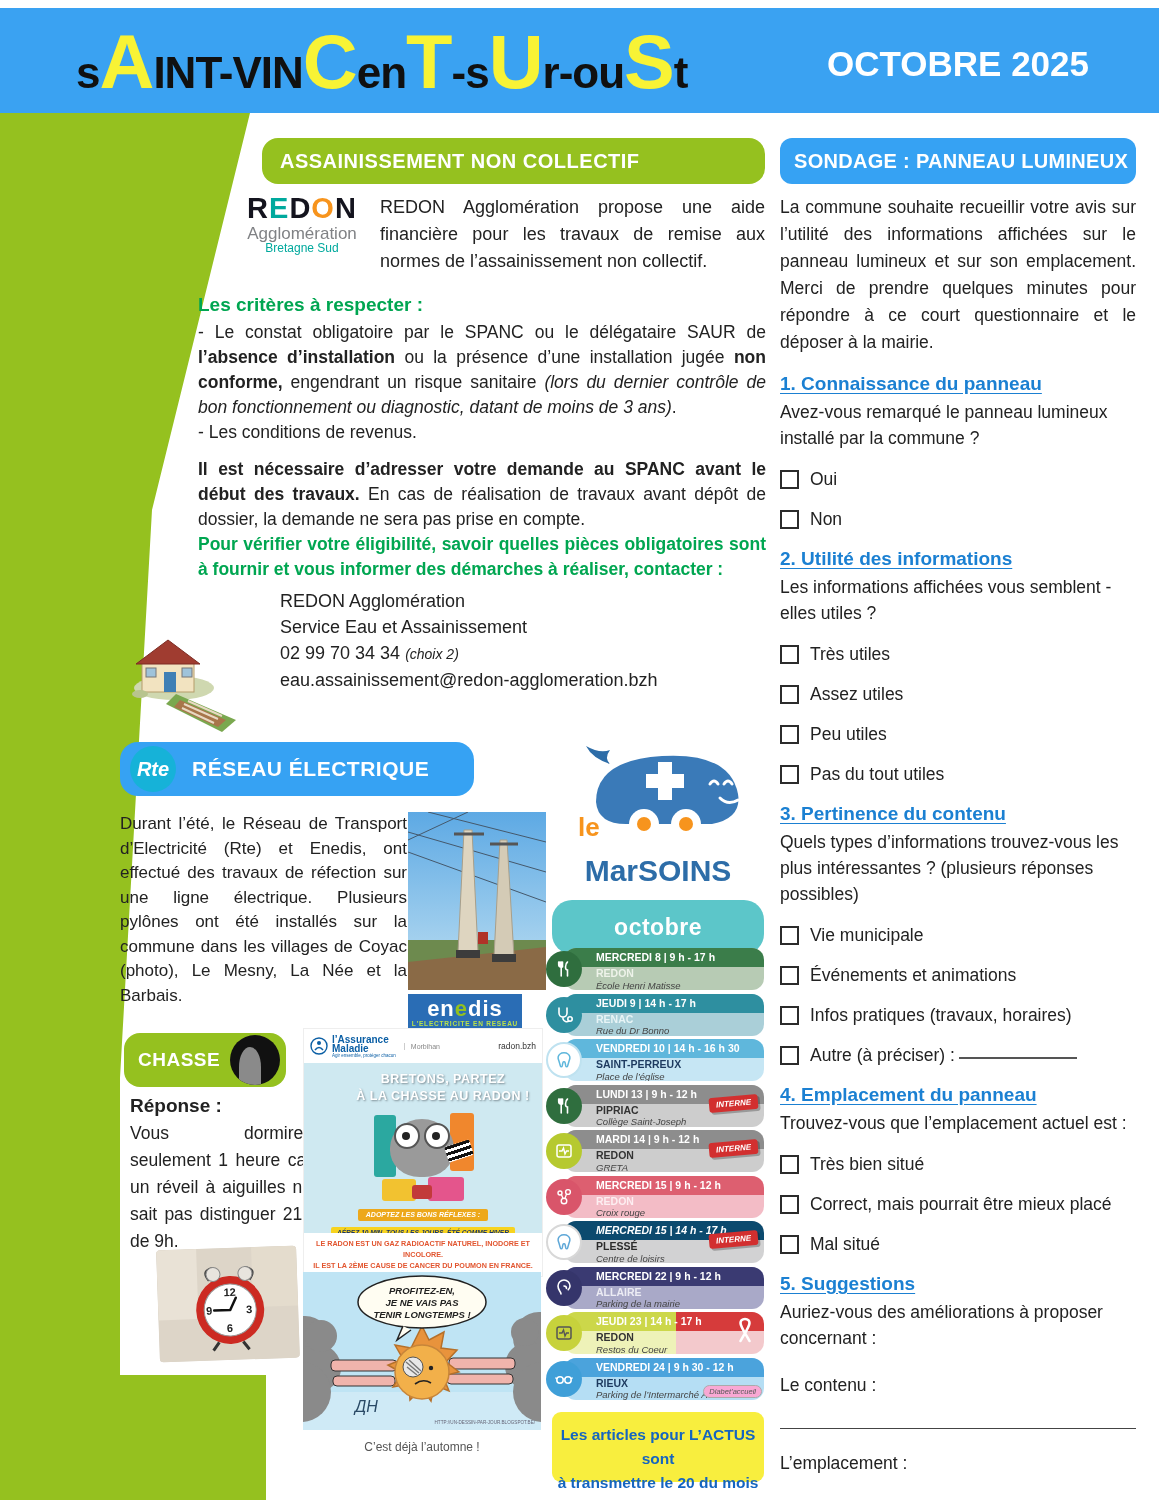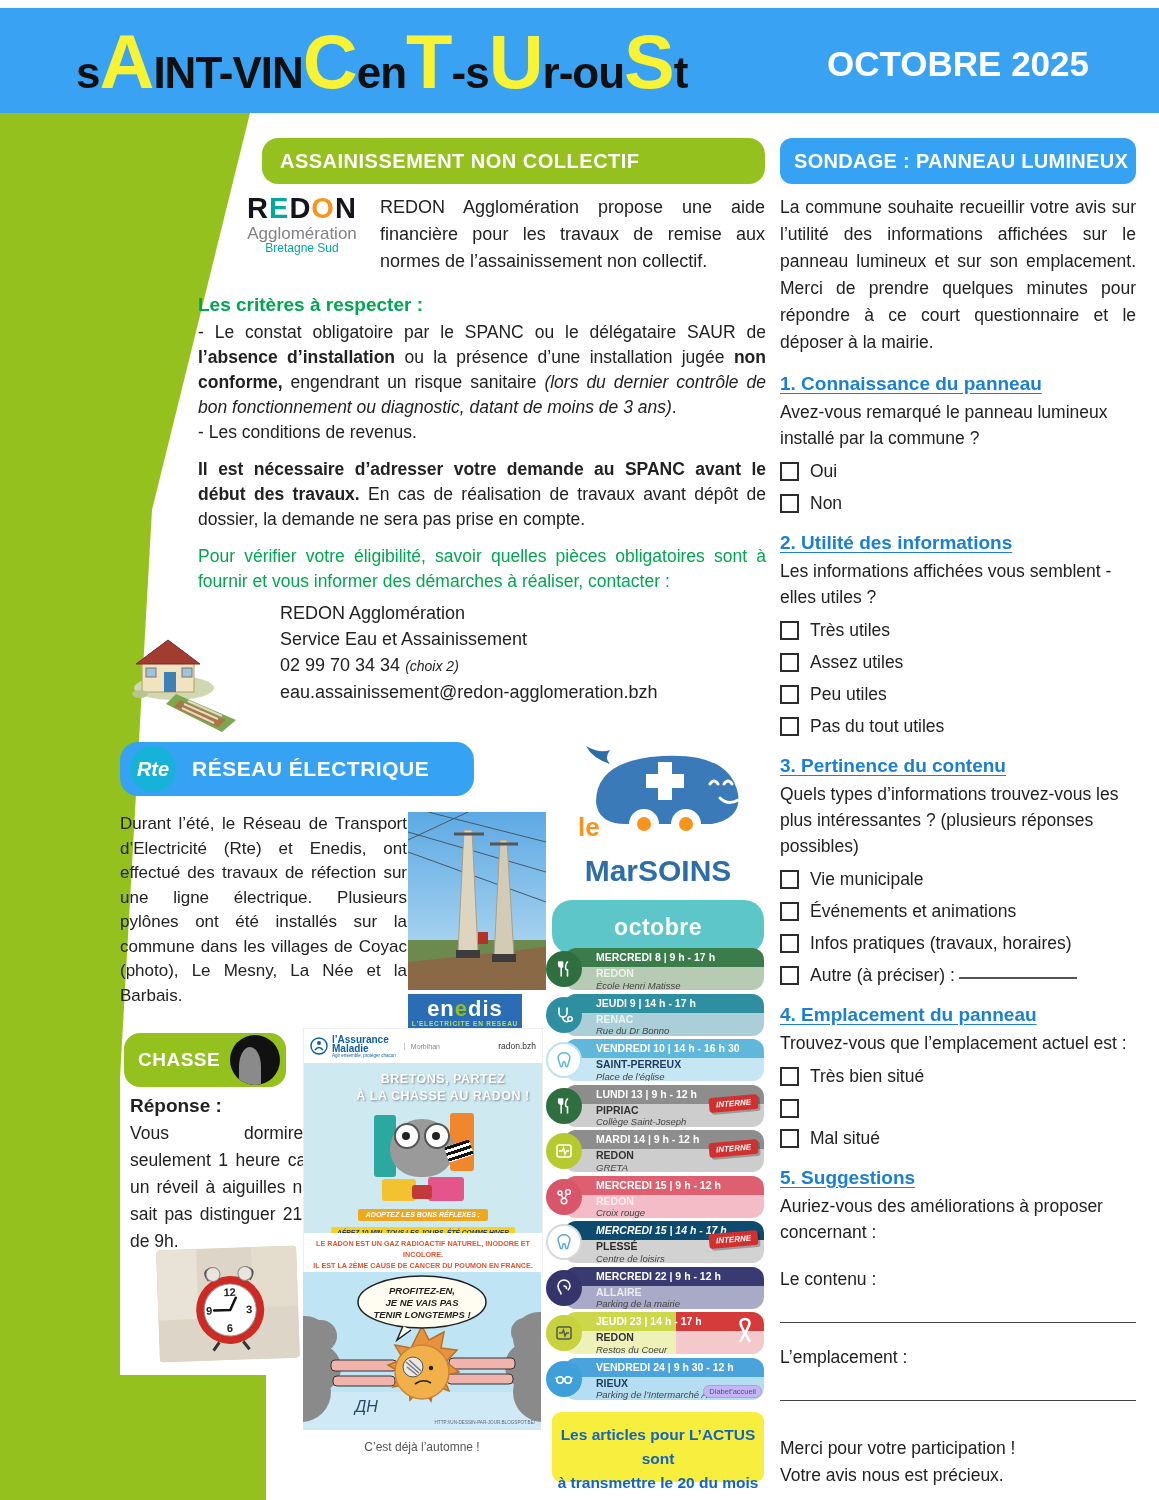--- a/index.html
+++ b/index.html
@@ -20,21 +20,21 @@
            font-weight:bold;font-size:20px;line-height:46px;padding-left:18px;letter-spacing:.5px;}
   
   .introblk{position:absolute;left:238px;top:194px;width:527px;font-size:18px;line-height:27px;text-align:justify;}
   .redonlogo{float:left;width:128px;height:86px;margin-right:14px;text-align:center;line-height:1;}
   .redonlogo .l1{font-size:29px;font-weight:bold;letter-spacing:1px;color:#14141e;}
   .redonlogo .l1 .te{color:#00a99d;} .redonlogo .l1 .or{color:#f7941d;}
   .redonlogo .l2{font-size:17px;color:#808285;margin-top:2px;}
   .redonlogo .l3{font-size:12px;color:#00a99d;}
   .mainblk{position:absolute;left:198px;top:292px;width:568px;font-size:17.5px;line-height:25px;text-align:justify;}
   .ghead{color:#00a651;font-weight:bold;font-size:19px;margin-bottom:3px;}
-  .gtext{color:#00a651;font-weight:normal;margin-top:12px;}
+  .gtext{color:#00a651;font-weight:bold;}
   .mt12{margin-top:12px;}
   .contact{margin-top:6px;margin-left:82px;font-size:18px;line-height:26px;text-align:left;}
   .contact .note{font-size:14px;font-style:italic;}
   .houseimg{position:absolute;left:126px;top:628px;}
   b{font-weight:bold;} i{font-style:italic;}
   
   .rtehead{position:absolute;left:120px;top:742px;width:354px;height:54px;background:#36a2f3;border-radius:18px;}
   .rtecircle{position:absolute;left:10px;top:4px;width:46px;height:46px;border-radius:50%;background:#16b2d8;
              color:#fff;font-weight:bold;font-size:20px;text-align:center;line-height:46px;font-style:italic;}
   .rtelabel{margin-left:72px;line-height:54px;color:#fff;font-weight:bold;font-size:21px;letter-spacing:.5px;}
@@ -53,22 +53,22 @@
   .srow{position:relative;height:42px;margin-bottom:3.5px;}
   .sicon{position:absolute;left:-6px;top:3px;width:36px;height:36px;border-radius:50%;z-index:2;
          display:flex;align-items:center;justify-content:center;}
   .spill{margin-left:12px;height:42px;border-radius:12px;overflow:hidden;position:relative;}
   .shead{height:19px;line-height:19px;padding-left:32px;font-weight:bold;color:#fff;font-size:10.5px;white-space:nowrap;}
   .sbody{padding-left:32px;line-height:11.5px;padding-top:1px;text-align:left;}
   .splace{display:block;font-weight:bold;font-size:10.5px;color:#333;}
   .svenue{display:block;font-style:italic;font-size:9.5px;color:#444;}
   .tag{position:absolute;right:6px;top:11px;background:#d22f2f;color:#fff;font-size:8px;font-style:italic;
        font-weight:bold;padding:3px 7px;border-radius:3px;transform:rotate(-5deg);box-shadow:2px 2px 0 rgba(0,0,0,.25);}
-  .dtag{position:absolute;right:2px;bottom:2px;background:#c4b5fd;border:1px solid #aaa;color:#555;
-        font-size:7.5px;padding:1px 5px;border-radius:7px;}
+  .dtag{position:absolute;right:2px;bottom:2px;background:#f9a8d4;border:1px solid #aaa;color:#555;
+        font-size:7.5px;font-style:italic;padding:1px 5px;border-radius:7px;}
   .ricon{position:absolute;right:8px;top:4px;}
   
   .s1 .sicon{background:#2f6e3e;} .s1 .shead{background:#3b7d4a;} .s1 .spill{background:#b7cbb4;} .s1 .splace{color:#eef3ea;}
   .s2 .sicon{background:#2e8fa0;} .s2 .shead{background:#2e8fa0;} .s2 .spill{background:#aacfd8;} .s2 .splace{color:#e8f4f6;}
   .s3 .sicon{background:#fff;border:2px solid #bfe2f0;box-sizing:border-box;} .s3 .shead{background:#5fb7dc;} .s3 .spill{background:#c6e6f4;} .s3 .splace{color:#1d3a5f;}
   .s4 .sicon{background:#2f6e3e;} .s4 .shead{background:#8d8d8d;} .s4 .spill{background:#cdcdcd;} .s4 .splace{color:#333;}
   .s5 .sicon{background:#b6c92f;} .s5 .shead{background:#8d8d8d;} .s5 .spill{background:#cdcdcd;} .s5 .splace{color:#333;}
   .s6 .sicon{background:#d9556a;} .s6 .shead{background:#dd5f70;} .s6 .spill{background:#f3bcc6;} .s6 .splace{color:#fdeef1;}
   .s7 .sicon{background:#fff;border:2px solid #d8d8d8;box-sizing:border-box;} .s7 .shead{background:#0c4a6e;font-style:italic;} .s7 .spill{background:#d2d2d3;} .s7 .splace{color:#2b2b2b;}
   .s8 .sicon{background:#35356b;} .s8 .shead{background:#3a3a72;} .s8 .spill{background:#a9a9c8;} .s8 .splace{color:#ececf4;}
@@ -113,21 +113,21 @@
   
   .comic{position:absolute;left:303px;top:1272px;width:238px;text-align:center;}
   .comcap{margin-top:6px;font-size:12px;color:#555;}
   
   .survey{position:absolute;left:780px;top:138px;width:356px;}
   .survhead{height:46px;border-radius:12px;background:#36a2f3;color:#fff;font-weight:bold;font-size:20px;
             line-height:46px;padding-left:14px;letter-spacing:.3px;}
   .sintro{margin-top:10px;font-size:17.5px;line-height:27px;text-align:justify;}
   .qhead{margin-top:17px;color:#1b80d2;font-weight:bold;font-size:19px;text-decoration:underline;text-underline-offset:3px;}
   .qbody{margin-top:4px;font-size:17.5px;line-height:26px;}
-  .opt{display:flex;align-items:flex-start;margin-top:8px;font-size:17.5px;line-height:24px;}
+  .opt{display:flex;align-items:flex-start;margin-top:16px;font-size:17.5px;line-height:24px;}
   .cb{flex:0 0 auto;width:15px;height:15px;border:2px solid #2b2b2b;margin-right:11px;margin-top:3px;}
   .fill{display:inline-block;width:118px;border-bottom:2px solid #555;height:14px;margin-left:4px;}
   .fldlbl{margin-top:24px;font-size:17.5px;}
   .fldline{margin-top:32px;border-bottom:1.6px solid #444;}
   .thanks{margin-top:34px;font-size:17.5px;line-height:27px;}
 </style>
 </head>
 <body>
 
 <div id="page">
@@ -582,20 +582,21 @@
       </div>
 
     <div class="qhead">4. Emplacement du panneau</div>
     <div class="qbody">Trouvez-vous que l’emplacement actuel est :</div>
     <div class="opt">
         <span class="cb"></span>
         <span>Très bien situé</span>
       </div>
     <div class="opt">
         <span class="cb"></span>
+        <span>Correct, mais pourrait être mieux placé</span>
       </div>
     <div class="opt">
         <span class="cb"></span>
         <span>Mal situé</span>
       </div>
 
     <div class="qhead">5. Suggestions</div>
     <div class="qbody">Auriez-vous des améliorations à proposer concernant :</div>
     <div class="fldlbl">Le contenu :</div>
     <div class="fldline"></div>

